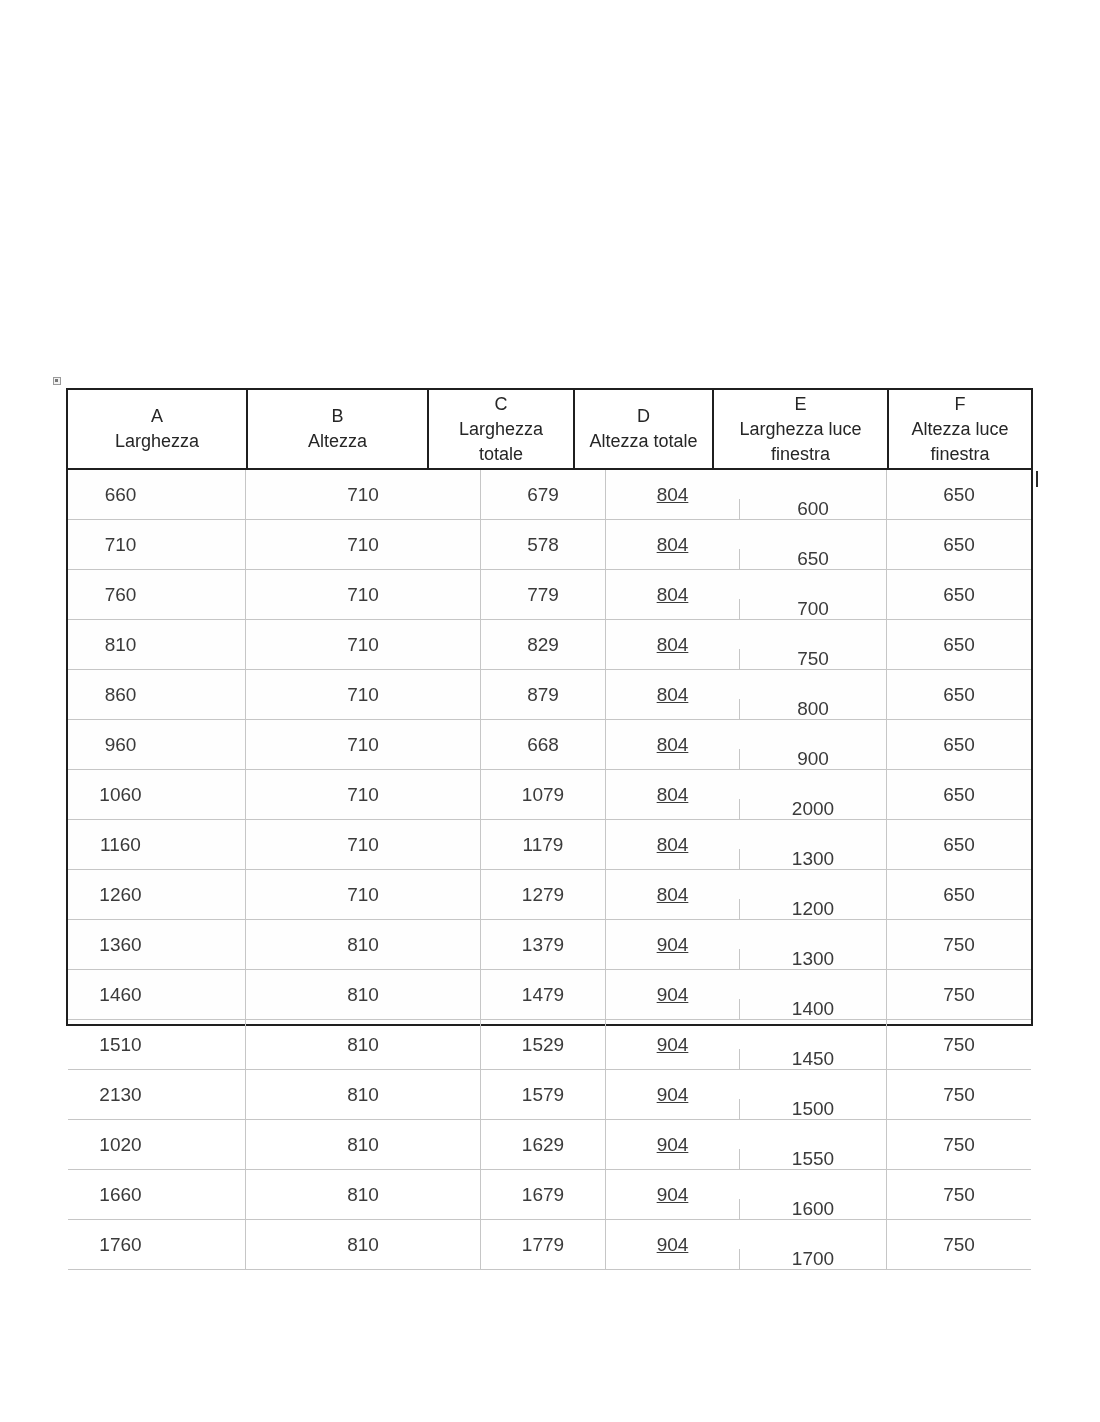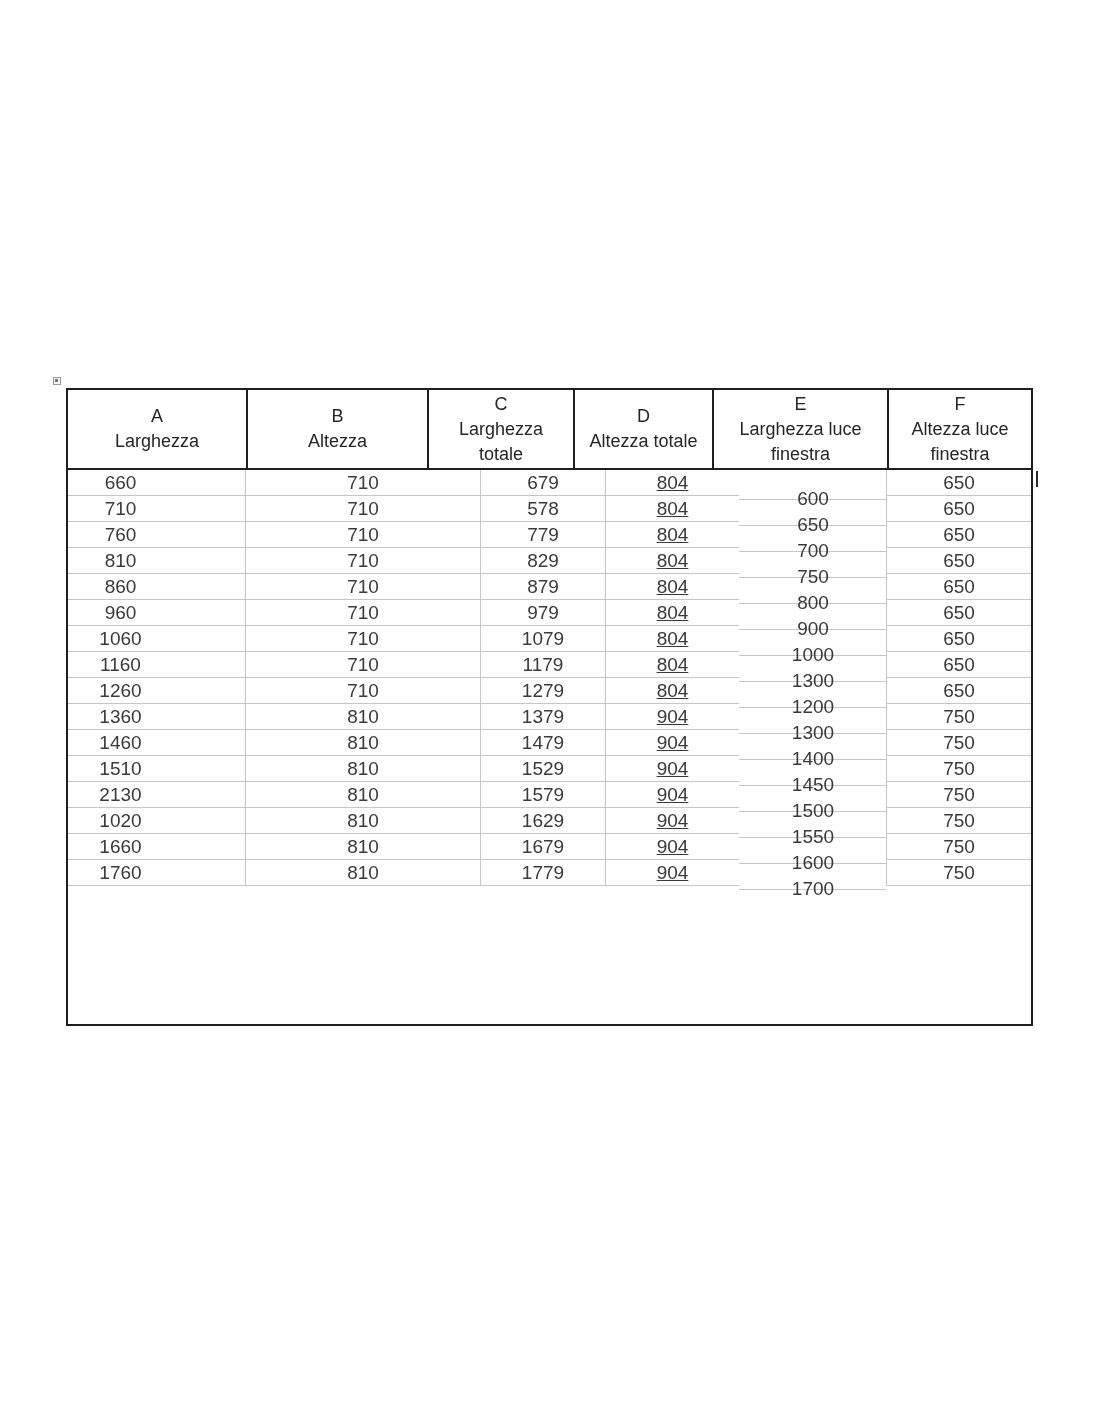--- a/index.html
+++ b/index.html
@@ -63,21 +63,21 @@
   .hcell.col5{width:144px;}
   
   .table-body{
     width:967px;height:556px;
     border-left:2px solid var(--border-color);
     border-right:2px solid var(--border-color);
     border-bottom:2px solid var(--border-color);
     background:#fefefe;
   }
   .row{
-    display:flex;height:26px;
+    display:flex;height:50px;
   }
   .cell{
     display:flex;align-items:center;justify-content:center;
     font-size:19px;color:var(--body-text);
     border-left:1px solid var(--grid-color);
     border-bottom:1px solid var(--grid-color);
   }
   .cell:first-child{border-left:none;}
   .cell.col0{width:177px;padding-right:72px;}
   .cell.col1{width:235px;}
@@ -160,31 +160,31 @@
           <div class="cell col0">860</div>
           <div class="cell col1">710</div>
           <div class="cell col2">879</div>
           <div class="cell col3">804</div>
           <div class="cell col4">800</div>
           <div class="cell col5">650</div>
         </div>
         <div class="row">
           <div class="cell col0">960</div>
           <div class="cell col1">710</div>
-          <div class="cell col2">979</div>
+          <div class="cell col2">668</div>
           <div class="cell col3">804</div>
           <div class="cell col4">900</div>
           <div class="cell col5">650</div>
         </div>
         <div class="row">
           <div class="cell col0">1060</div>
           <div class="cell col1">710</div>
           <div class="cell col2">1079</div>
           <div class="cell col3">804</div>
-          <div class="cell col4">1000</div>
+          <div class="cell col4">2000</div>
           <div class="cell col5">650</div>
         </div>
         <div class="row">
           <div class="cell col0">1160</div>
           <div class="cell col1">710</div>
           <div class="cell col2">1179</div>
           <div class="cell col3">804</div>
           <div class="cell col4">1300</div>
           <div class="cell col5">650</div>
         </div>

